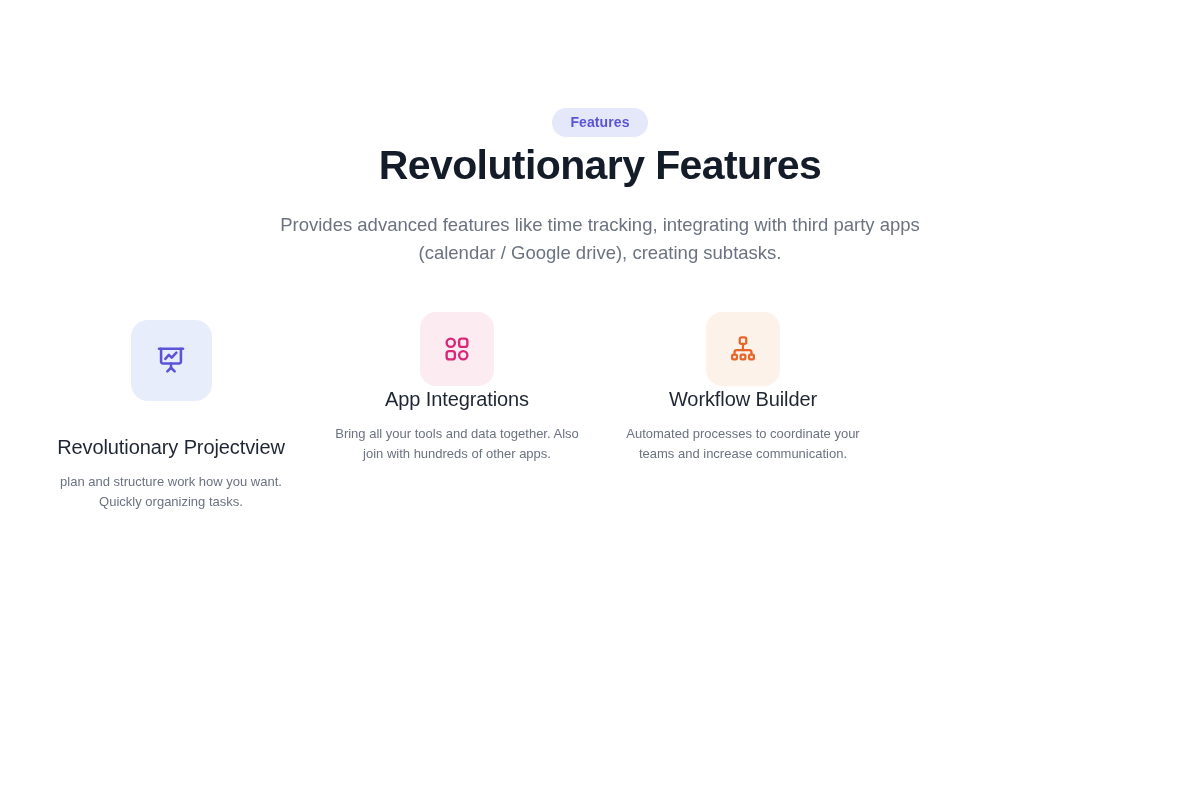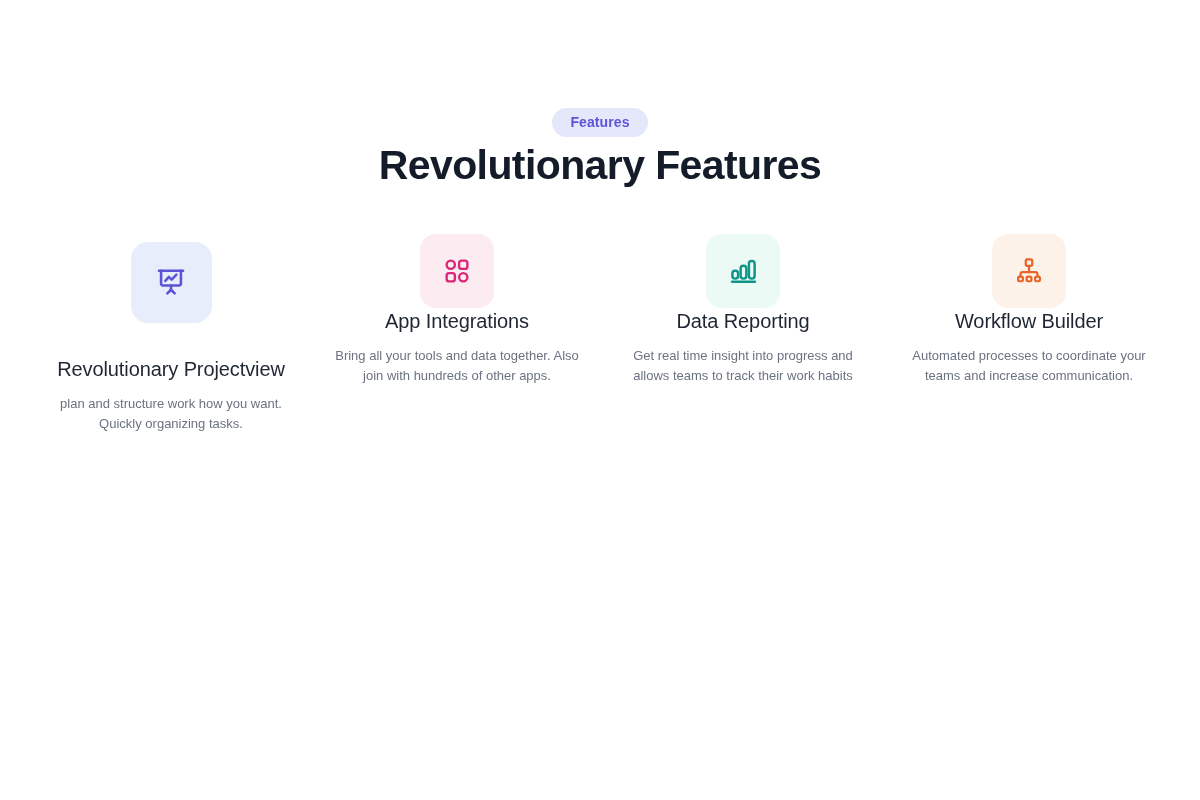--- a/index.html
+++ b/index.html
@@ -117,20 +117,21 @@
   .feature-card.card-0 .feature-desc { max-width: 240px; }
 </style>
 </head>
 <body>
 
 <div class="page">
 
   <div class="section-header">
     <span class="badge">Features</span>
     <h1 class="section-title">Revolutionary Features</h1>
+    <p class="section-subtitle">Provides advanced features like time tracking, integrating with third party apps (calendar / Google drive), creating subtasks.</p>
   </div>
 
   <div class="features-grid">
 
     <div class="feature-card card-0">
       <div class="icon-tile" style="background:#e8edfb;">
         <span>
           <svg width="34" height="34" viewBox="0 0 24 24" fill="none" stroke="#5b55d6" stroke-width="1.8" stroke-linecap="round" stroke-linejoin="round">
             <path d="M3.5 4h17"></path>
             <path d="M5 4v9.2a1.2 1.2 0 0 0 1.2 1.2h11.6a1.2 1.2 0 0 0 1.2-1.2V4"></path>
@@ -152,34 +153,20 @@
             <rect x="13.7" y="3.7" width="6.6" height="6.6" rx="2"></rect>
             <rect x="3.7" y="13.7" width="6.6" height="6.6" rx="2"></rect>
             <circle cx="17" cy="17" r="3.3"></circle>
           </svg>
         </span>
       </div>
       <div class="feature-title">App Integrations</div>
       <div class="feature-desc">Bring all your tools and data together. Also join with hundreds of other apps.</div>
     </div>
 
-    <div class="feature-card card-2">
-      <div class="icon-tile" style="background:#ecfaf6;">
-        <span>
-          <svg width="31" height="31" viewBox="0 0 24 24" fill="none" stroke="#0f9488" stroke-width="1.9" stroke-linecap="round" stroke-linejoin="round">
-            <rect x="3.4" y="12.2" width="4.4" height="6.1" rx="2"></rect>
-            <rect x="9.8" y="8.4" width="4.4" height="9.9" rx="2"></rect>
-            <rect x="16.2" y="4.6" width="4.4" height="13.7" rx="2"></rect>
-            <path d="M3.2 20.7h17.6"></path>
-          </svg>
-        </span>
-      </div>
-      <div class="feature-title">Data Reporting</div>
-      <div class="feature-desc">Get real time insight into progress and allows teams to track their work habits</div>
-    </div>
 
     <div class="feature-card card-3">
       <div class="icon-tile" style="background:#fdf2ea;">
         <span>
           <svg width="30" height="30" viewBox="0 0 24 24" fill="none" stroke="#e8652a" stroke-width="1.8" stroke-linecap="round" stroke-linejoin="round">
             <rect x="9.4" y="2.6" width="5.2" height="5.2" rx="1.3"></rect>
             <path d="M12 7.8v5.1"></path>
             <path d="M5.2 16.3v-1.6a1.8 1.8 0 0 1 1.8-1.8h10a1.8 1.8 0 0 1 1.8 1.8v1.6"></path>
             <rect x="3.3" y="16.4" width="3.8" height="3.8" rx="1.1"></rect>
             <rect x="10.1" y="16.4" width="3.8" height="3.8" rx="1.1"></rect>

